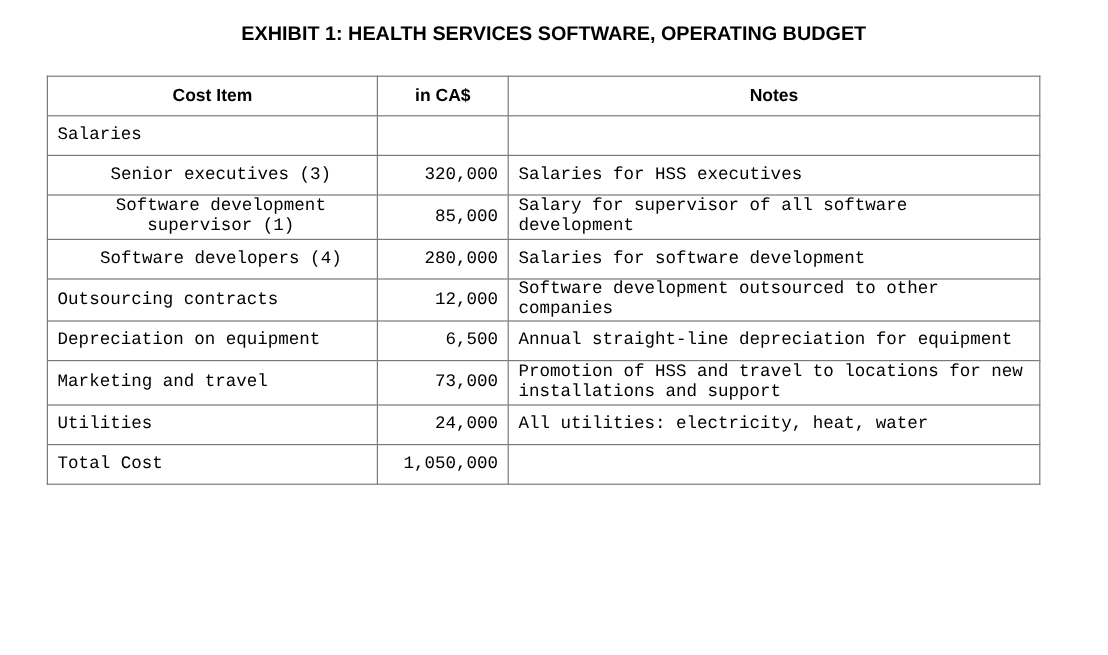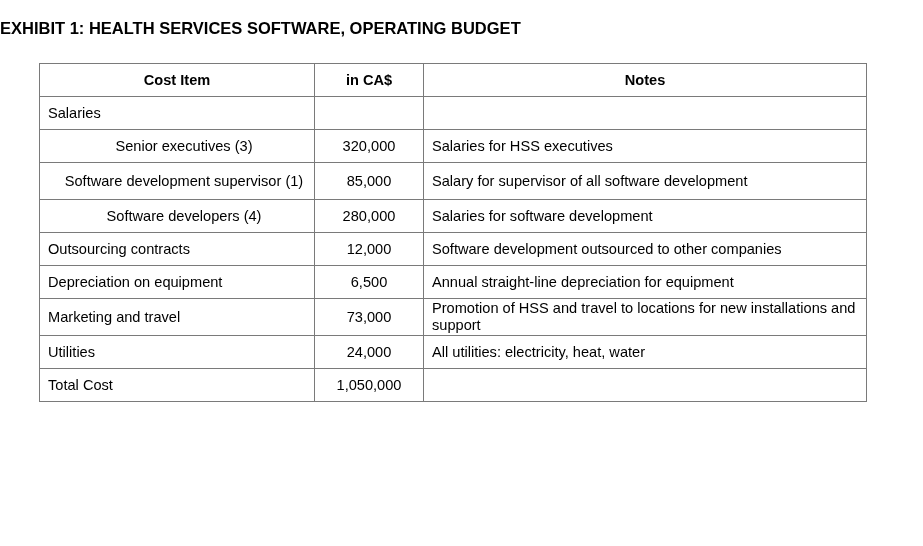--- a/index.html
+++ b/index.html
@@ -2,39 +2,39 @@
 <html><head>
   <meta charset="utf-8">
   <style>
     html, body { margin: 0; padding: 0; background: #ffffff; }
     body {
       width: 923px; height: 546px; overflow: hidden; position: relative;
       font-family: "Liberation Sans", sans-serif; color: #000;
     }
     .title {
       position: absolute; left: 0; width: 923px; top: 19px;
-      font-weight: bold; font-size: 16.5px; letter-spacing: 0px;
+      text-align: center; font-weight: bold; font-size: 16.5px; letter-spacing: 0px;
     }
     table.budget {
       position: absolute; left: 39px; top: 63px;
       border-collapse: collapse; table-layout: fixed;
       width: 827px;
       font-size: 14.6px;
       border: 1.5px solid #555;
     }
     table.budget td, table.budget th {
       border: 1px solid #7a7a7a;
       padding: 0 8px;
       vertical-align: middle;
       line-height: 17px;
     }
-    table.budget tr.row > td { border-top: 1.5px solid #333; }
+    table.budget tr.row > td { border-top: 1.5px solid #333; font-family: Liberation Mono, monospace; }
     table.budget th { font-weight: bold; height: 32px; }
     table.budget td { height: 32px; }
-    td.amount { text-align: center; padding-right: 18px; }
+    td.amount { text-align: right; padding-right: 18px; }
     td.item.sub { padding-left: 22px; text-align: center; }
     td.note { padding-left: 9px; }
     col.c1 { width: 275px; }
     col.c2 { width: 109px; }
     col.c3 { width: 443px; }
     tr.tall td { height: 36px; }
   </style>
 </head>
 <body>
 

